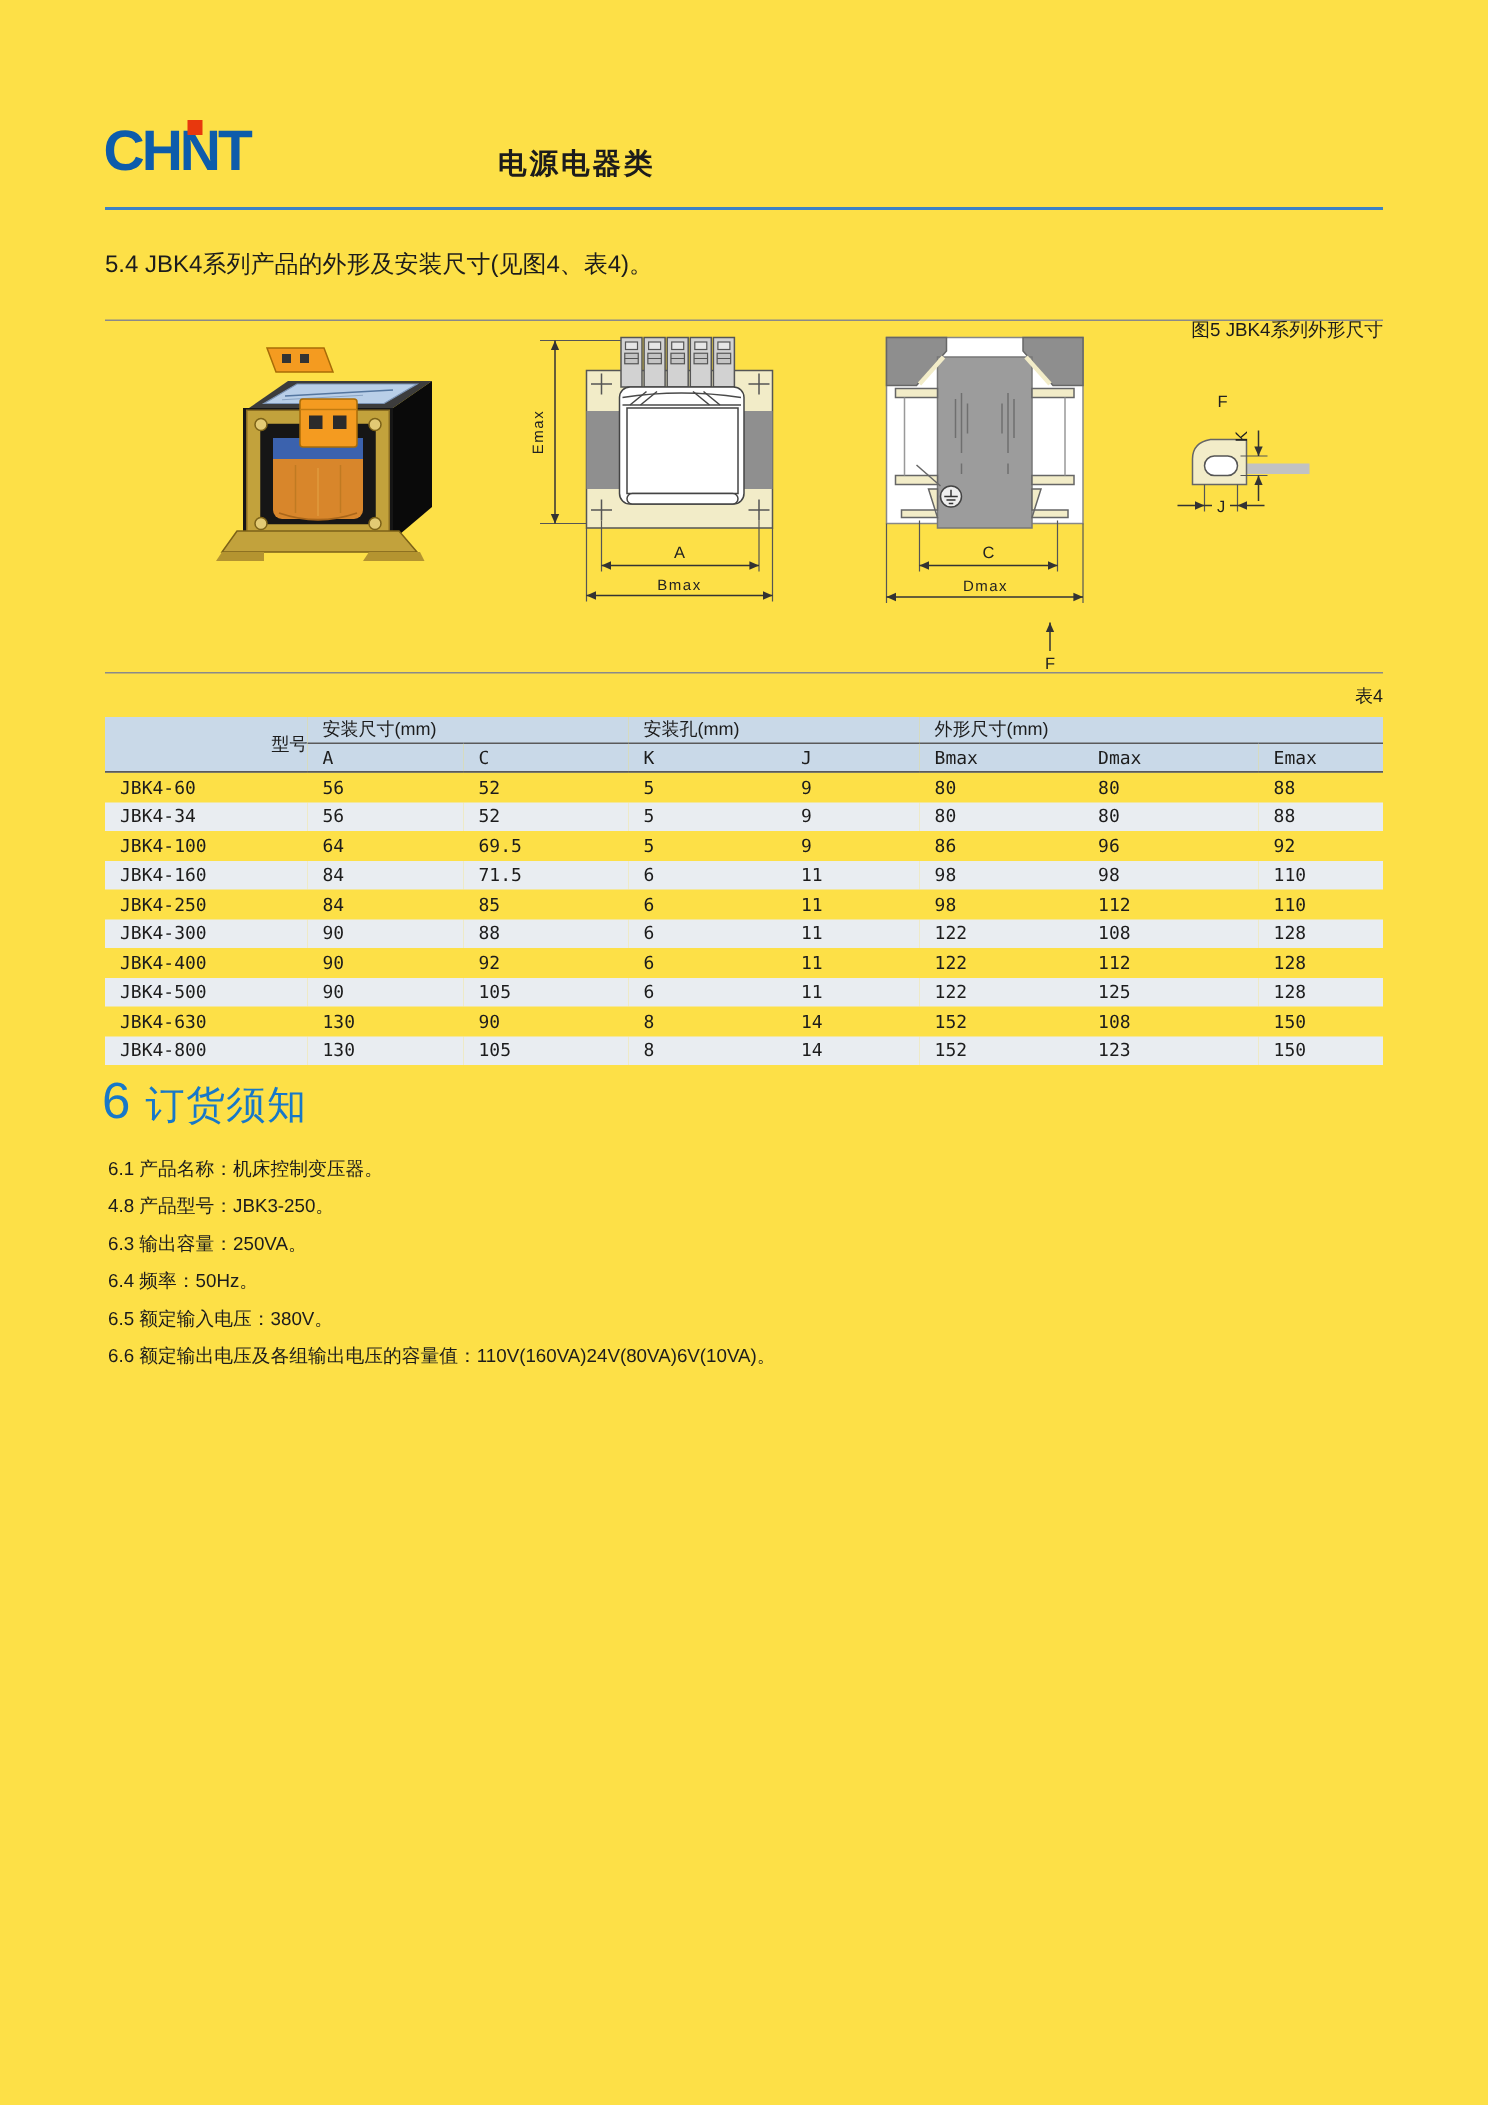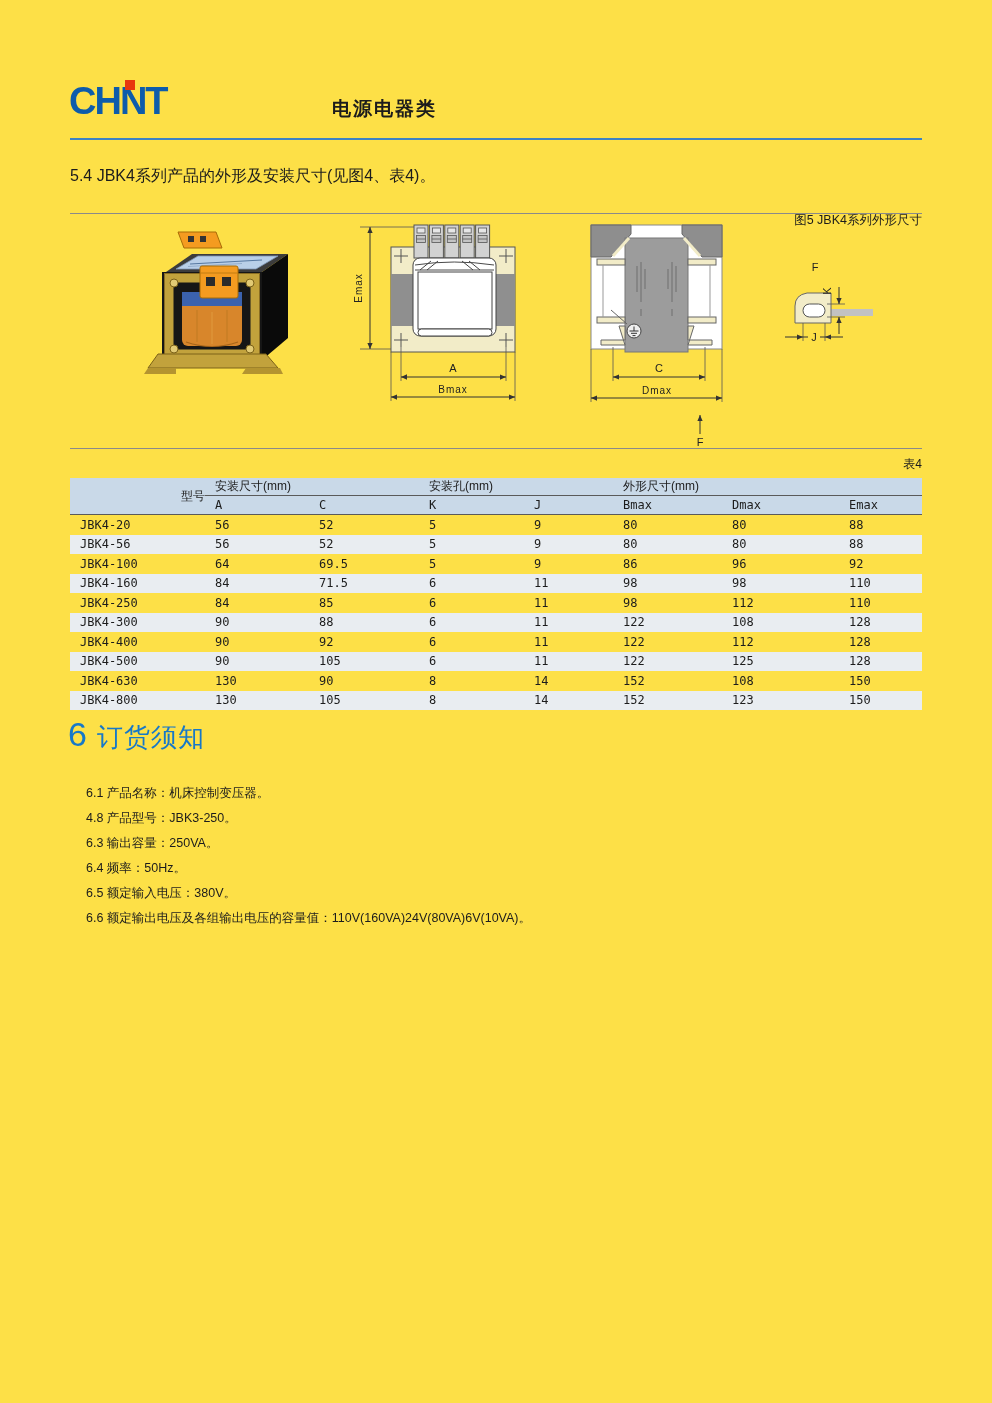--- a/index.html
+++ b/index.html
@@ -40,21 +40,21 @@
   .dims-table th.underlined{border-bottom:1px solid #5a5a5a;}
   .dims-table th.model-h{font-family:"Liberation Sans",sans-serif;text-align:right;}
   .dims-table td{height:19.5px;padding:0 0 0 10px;font-family:"DejaVu Sans Mono",monospace;
                  font-size:12px;color:#1c1c1c;}
   .dims-table tbody tr:nth-child(even){background:#e9edf1;}
 
   
   .sec6{position:absolute;left:68px;top:716px;color:#1778c8;display:flex;align-items:baseline;gap:10px;}
   .sec6-num{font-size:34px;line-height:36px;}
   .sec6-title{font-size:26px;letter-spacing:1px;}
-  .order-list{position:absolute;left:70px;top:771px;margin:16px;padding:0;list-style:none;font-size:12.5px;}
+  .order-list{position:absolute;left:70px;top:771px;margin:2px;padding:0;list-style:none;font-size:12.5px;}
   .order-list li{margin:0 0 11.5px 0;line-height:13.5px;height:13.5px;}
 </style>
 </head>
 <body>
 
 <div class="page">
 
   <div class="logo">
     <span class="logo-text">CHNT</span>
     <span class="logo-dot"></span>
@@ -287,31 +287,31 @@
         <th class="underlined">C</th>
         <th class="underlined">K</th>
         <th class="underlined">J</th>
         <th class="underlined">Bmax</th>
         <th class="underlined">Dmax</th>
         <th class="underlined">Emax</th>
       </tr>
     </thead>
     <tbody>
         <tr>
-          <td>JBK4-20</td>
+          <td>JBK4-60</td>
           <td>56</td>
           <td>52</td>
           <td>5</td>
           <td>9</td>
           <td>80</td>
           <td>80</td>
           <td>88</td>
         </tr>
         <tr>
-          <td>JBK4-56</td>
+          <td>JBK4-34</td>
           <td>56</td>
           <td>52</td>
           <td>5</td>
           <td>9</td>
           <td>80</td>
           <td>80</td>
           <td>88</td>
         </tr>
         <tr>
           <td>JBK4-100</td>

